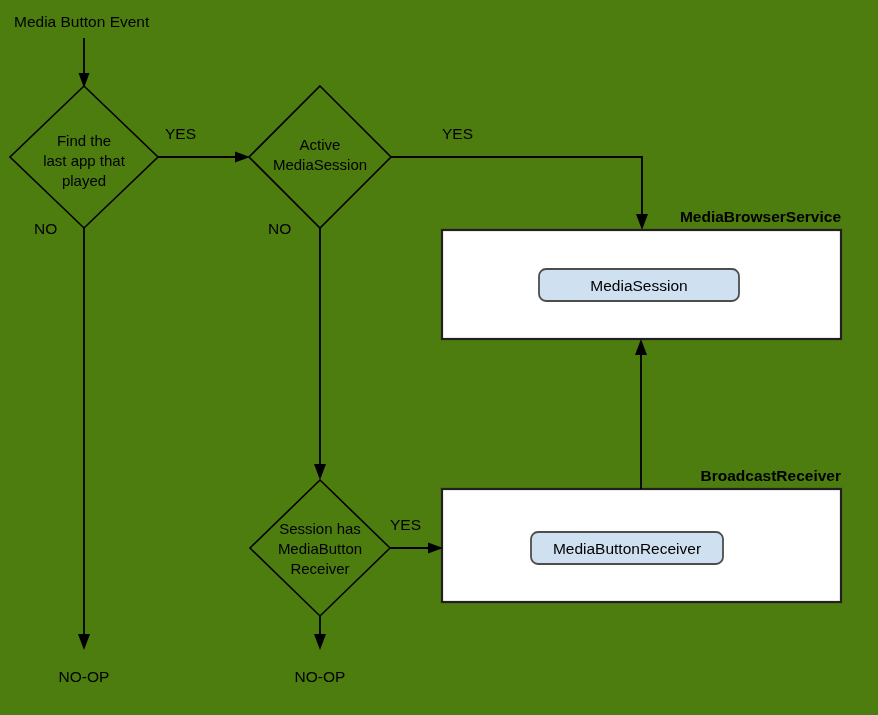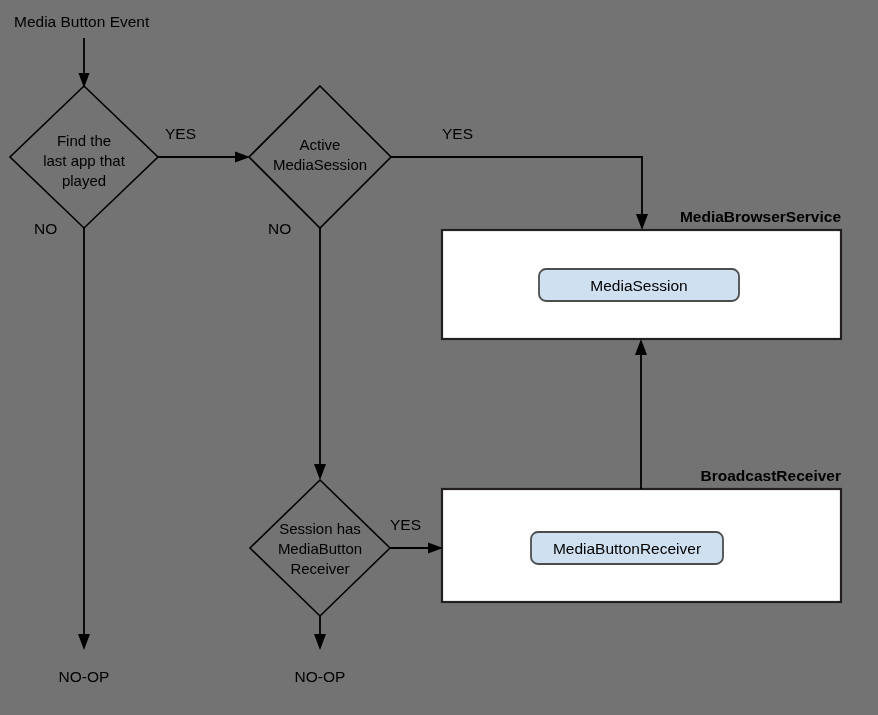--- a/index.html
+++ b/index.html
@@ -11,21 +11,21 @@
   body {
     width: 878px;
     height: 715px;
     font-family: "Liberation Sans", sans-serif;
     overflow: hidden;
   }
   #diagram-root {
     position: relative;
     width: 878px;
     height: 715px;
-    background: #737373;
+    background: #4d7c0f;
   }
   svg.flowchart {
     display: block;
     width: 878px;
     height: 715px;
   }
   .shape-stroke {
     fill: none;
     stroke: #000000;
     stroke-width: 1.6;

